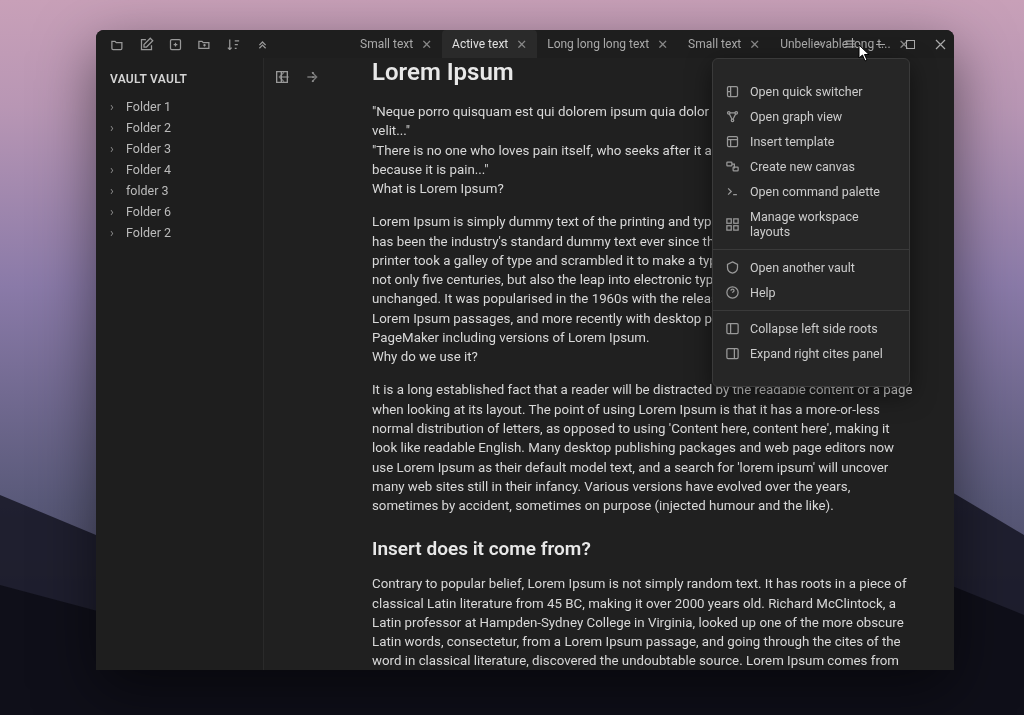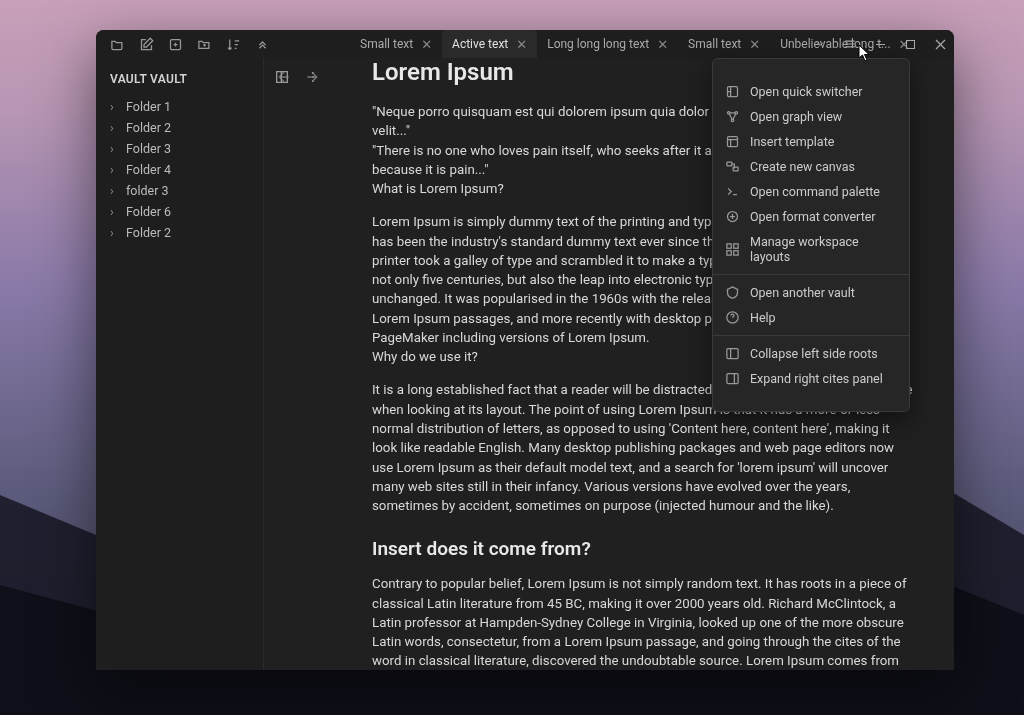--- a/index.html
+++ b/index.html
@@ -420,29 +420,20 @@
         <span class="dd-icon">
           <svg viewBox="0 0 24 24" width="15" height="15" fill="none" stroke="currentColor" stroke-width="2">
             <path d="M5 7l5 5-5 5M13 17h6"></path>
           </svg>
         </span>
         <span>Open command palette</span>
       </div>
       <div class="dd-item">
         <span class="dd-icon">
           <svg viewBox="0 0 24 24" width="15" height="15" fill="none" stroke="currentColor" stroke-width="2">
-            <circle cx="12" cy="12" r="8"></circle>
-            <path d="M12 8v8M8 12h8"></path>
-          </svg>
-        </span>
-        <span>Open format converter</span>
-      </div>
-      <div class="dd-item">
-        <span class="dd-icon">
-          <svg viewBox="0 0 24 24" width="15" height="15" fill="none" stroke="currentColor" stroke-width="2">
             <rect x="3" y="3" width="7" height="7"></rect>
             <rect x="14" y="3" width="7" height="7"></rect>
             <rect x="3" y="14" width="7" height="7"></rect>
             <rect x="14" y="14" width="7" height="7"></rect>
           </svg>
         </span>
         <span>Manage workspace layouts</span>
       </div>
       <div class="dd-sep"></div>
       <div class="dd-item">

